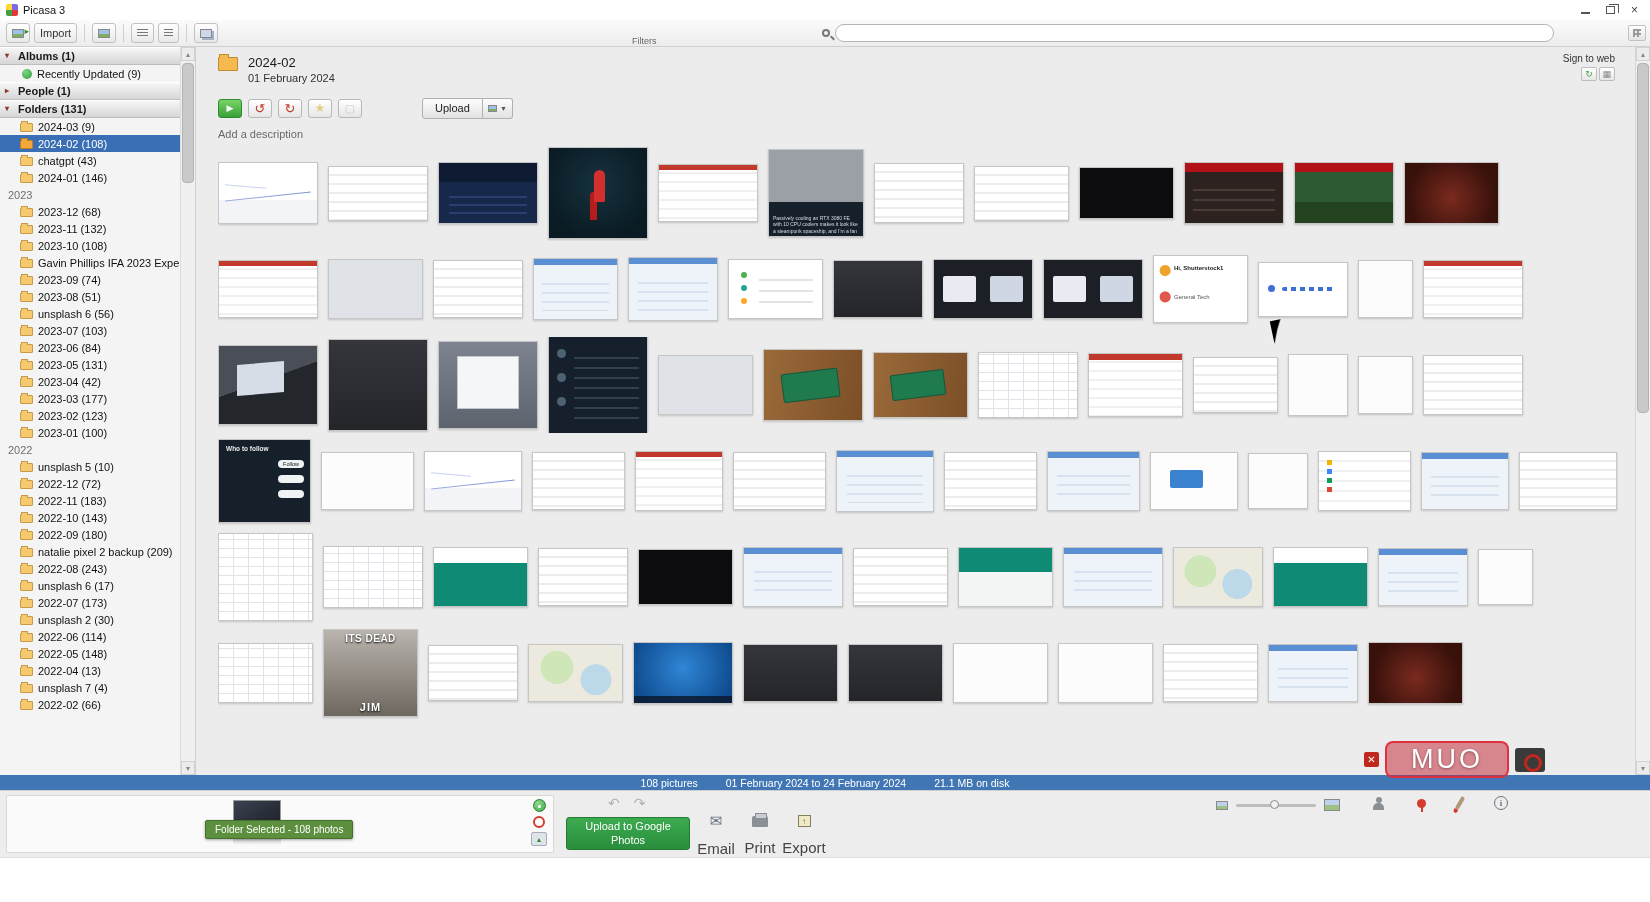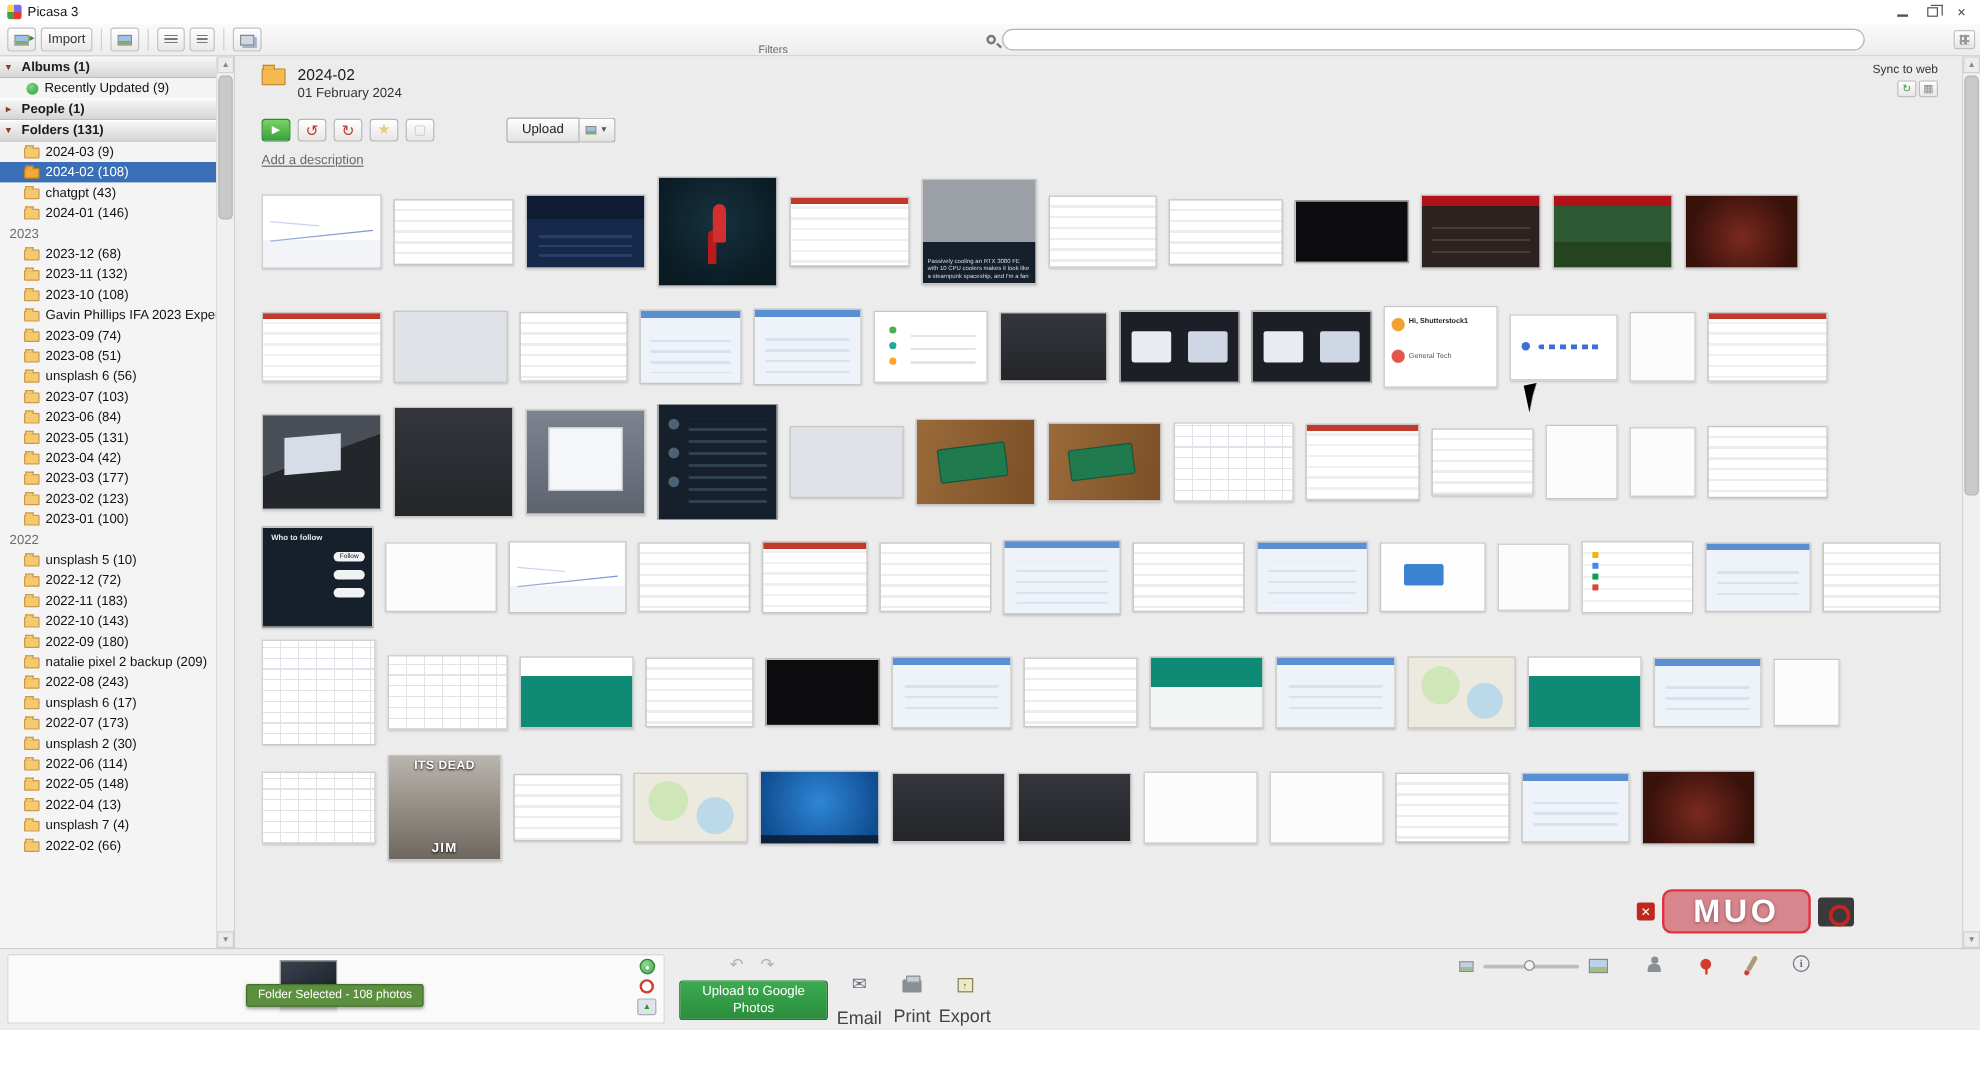--- a/index.html
+++ b/index.html
@@ -89,21 +89,21 @@
   .actions-row { height: 30px; display: flex; align-items: center; gap: 6px; padding-left: 22px; flex: none; }
   .act-btn { width: 24px; height: 19px; border: 1px solid #b8b8b8; border-radius: 3px; background: linear-gradient(#fff, #e6e6e6); display: flex; align-items: center; justify-content: center; font-size: 11px; color: #555; }
   .act-btn.play { background: linear-gradient(#79d465, #37a139); border-color: #2e8a31; color: #fff; font-size: 9px; }
   .act-btn.rot { color: #c23a2e; font-size: 13px; }
   .act-btn.star { color: #e3cd82; font-size: 12px; }
   .act-btn.pale { color: #c9c9c9; }
   .upload-split { display: flex; margin-left: 54px; }
   .upload-main { height: 21px; padding: 0 12px; border: 1px solid #b0b0b0; border-radius: 3px 0 0 3px; background: linear-gradient(#fdfdfd, #e2e2e2); font-size: 11px; color: #222; display: flex; align-items: center; }
   .upload-arrow { height: 21px; width: 30px; border: 1px solid #b0b0b0; border-left: none; border-radius: 0 3px 3px 0; background: linear-gradient(#fdfdfd, #e2e2e2); font-size: 7px; color: #555; display: flex; align-items: center; justify-content: center; gap: 3px; }
   .desc-row { height: 22px; padding-left: 22px; display: flex; align-items: center; flex: none; }
-  .desc-text { font-size: 11px; color: #6a6a6a; text-decoration: underline; }
+  .desc-text { font-size: 11px; color: #6a6a6a; }
 
   
   .photo-grid { flex: 1; overflow: hidden; padding-left: 22px; }
   .thumb-row { height: 96px; display: flex; align-items: center; gap: 10px; overflow: hidden; }
   .thumb { flex: none; position: relative; background: #fff; border: 1px solid #c6c6c6; box-shadow: 0 1px 2px rgba(0,0,0,.18); overflow: hidden; }
   .thumb[data-t1]::before { content: attr(data-t1); position: absolute; z-index: 2; }
   .thumb[data-t2]::after { content: attr(data-t2); position: absolute; z-index: 2; }
 
   .s-white { background: #fcfcfc; }
   .s-doc { background: repeating-linear-gradient(#fff 0 7px, #ececec 7px 9px); }
@@ -204,21 +204,21 @@
   .is-brush { width: 4px; height: 14px; background: #b09878; border-radius: 2px; transform: rotate(30deg); position: relative; }
   .is-brush::after { content: ""; position: absolute; left: 0; bottom: -4px; width: 4px; height: 4px; background: #d43a2e; border-radius: 0 0 2px 2px; }
   .is-info { width: 14px; height: 14px; border-radius: 50%; border: 1.5px solid #6a7280; color: #6a7280; font-size: 9px; font-weight: bold; display: flex; align-items: center; justify-content: center; font-family: "Liberation Serif", serif; }
 
   .bottomwhite { height: 45px; background: #fff; border-top: 1px solid #ddd; flex: none; }
 
   
   .watermark { position: absolute; right: 105px; bottom: 124px; display: flex; align-items: center; gap: 6px; z-index: 20; }
   .wm-close { width: 15px; height: 15px; background: #c2271d; color: #fff; font-size: 10px; display: flex; align-items: center; justify-content: center; border-radius: 2px; }
   .wm-pill { background: rgba(195, 32, 45, 0.5); border: 2px solid rgba(225, 45, 60, 0.95); border-radius: 8px; padding: 1px 24px; }
-  .wm-text { color: #fff; font-size: 27px; font-weight: bold; letter-spacing: 3px; text-shadow: 0 1px 3px rgba(0,0,0,.4); }
+  .wm-text { color: #fff; font-size: 27px; font-weight: normal; letter-spacing: 3px; text-shadow: 0 1px 3px rgba(0,0,0,.4); }
   .wm-camera { width: 30px; height: 24px; background: #3a3a3a; border-radius: 3px; position: relative; }
   .wm-camera::after { content: ""; position: absolute; left: 9px; top: 6px; width: 12px; height: 12px; border-radius: 50%; border: 3px solid #c2271d; }
 
   
   .cursor { position: absolute; left: 1272px; top: 320px; width: 0; height: 0; border-left: 6px solid #000; border-right: 5px solid transparent; border-bottom: 14px solid transparent; border-top: 9px solid #000; transform: rotate(-12deg); z-index: 30; filter: drop-shadow(0 0 1px #fff); }
 </style>
 </head>
 <body>
 
 <div class="app">
@@ -448,21 +448,21 @@
     </div>
 
     <div class="content">
       <div class="content-header">
         <span class="header-folder"></span>
         <div class="header-titles">
           <div class="folder-title">2024-02</div>
           <div class="folder-date">01 February 2024</div>
         </div>
         <div class="sync-block">
-          <div class="sync-label">Sync to web</div>
+          <div class="sync-label">Sign to web</div>
           <div class="sync-buttons">
             <span class="sync-btn">↻</span>
             <span class="sync-btn gray">▦</span>
           </div>
         </div>
       </div>
       <div class="actions-row">
         <span class="act-btn play">▶</span>
         <span class="act-btn rot">↺</span>
         <span class="act-btn rot">↻</span>
@@ -571,20 +571,25 @@
         </div>
     </div>
 
     <div class="main-scrollbar">
       <span class="sb-arrow up">▲</span>
       <span class="sb-thumb" style="top:16px;height:350px;"></span>
       <span class="sb-arrow down">▼</span>
     </div>
   </div>
 
+  <div class="statusbar">
+    <span>108 pictures</span>
+    <span>01 February 2024 to 24 February 2024</span>
+    <span>21.1 MB on disk</span>
+  </div>
 
   <div class="bottompanel">
     <div class="tray">
       <span class="tray-thumb"></span>
       <span class="tray-tooltip">Folder Selected - 108 photos</span>
       <span class="tray-controls">
         <span class="hold-btn"></span>
         <span class="clear-btn"></span>
         <span class="mini-upload-btn">▲</span>
       </span>

